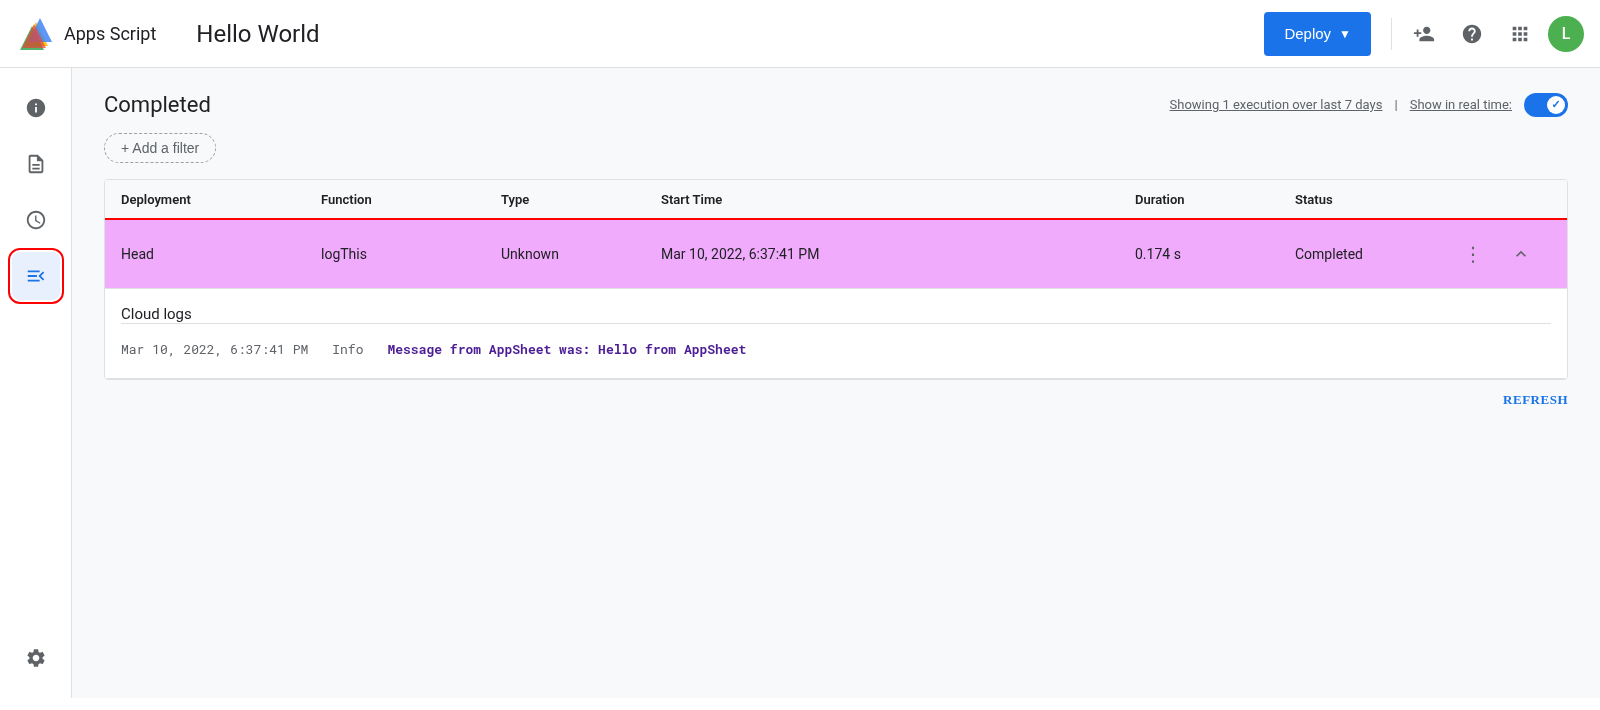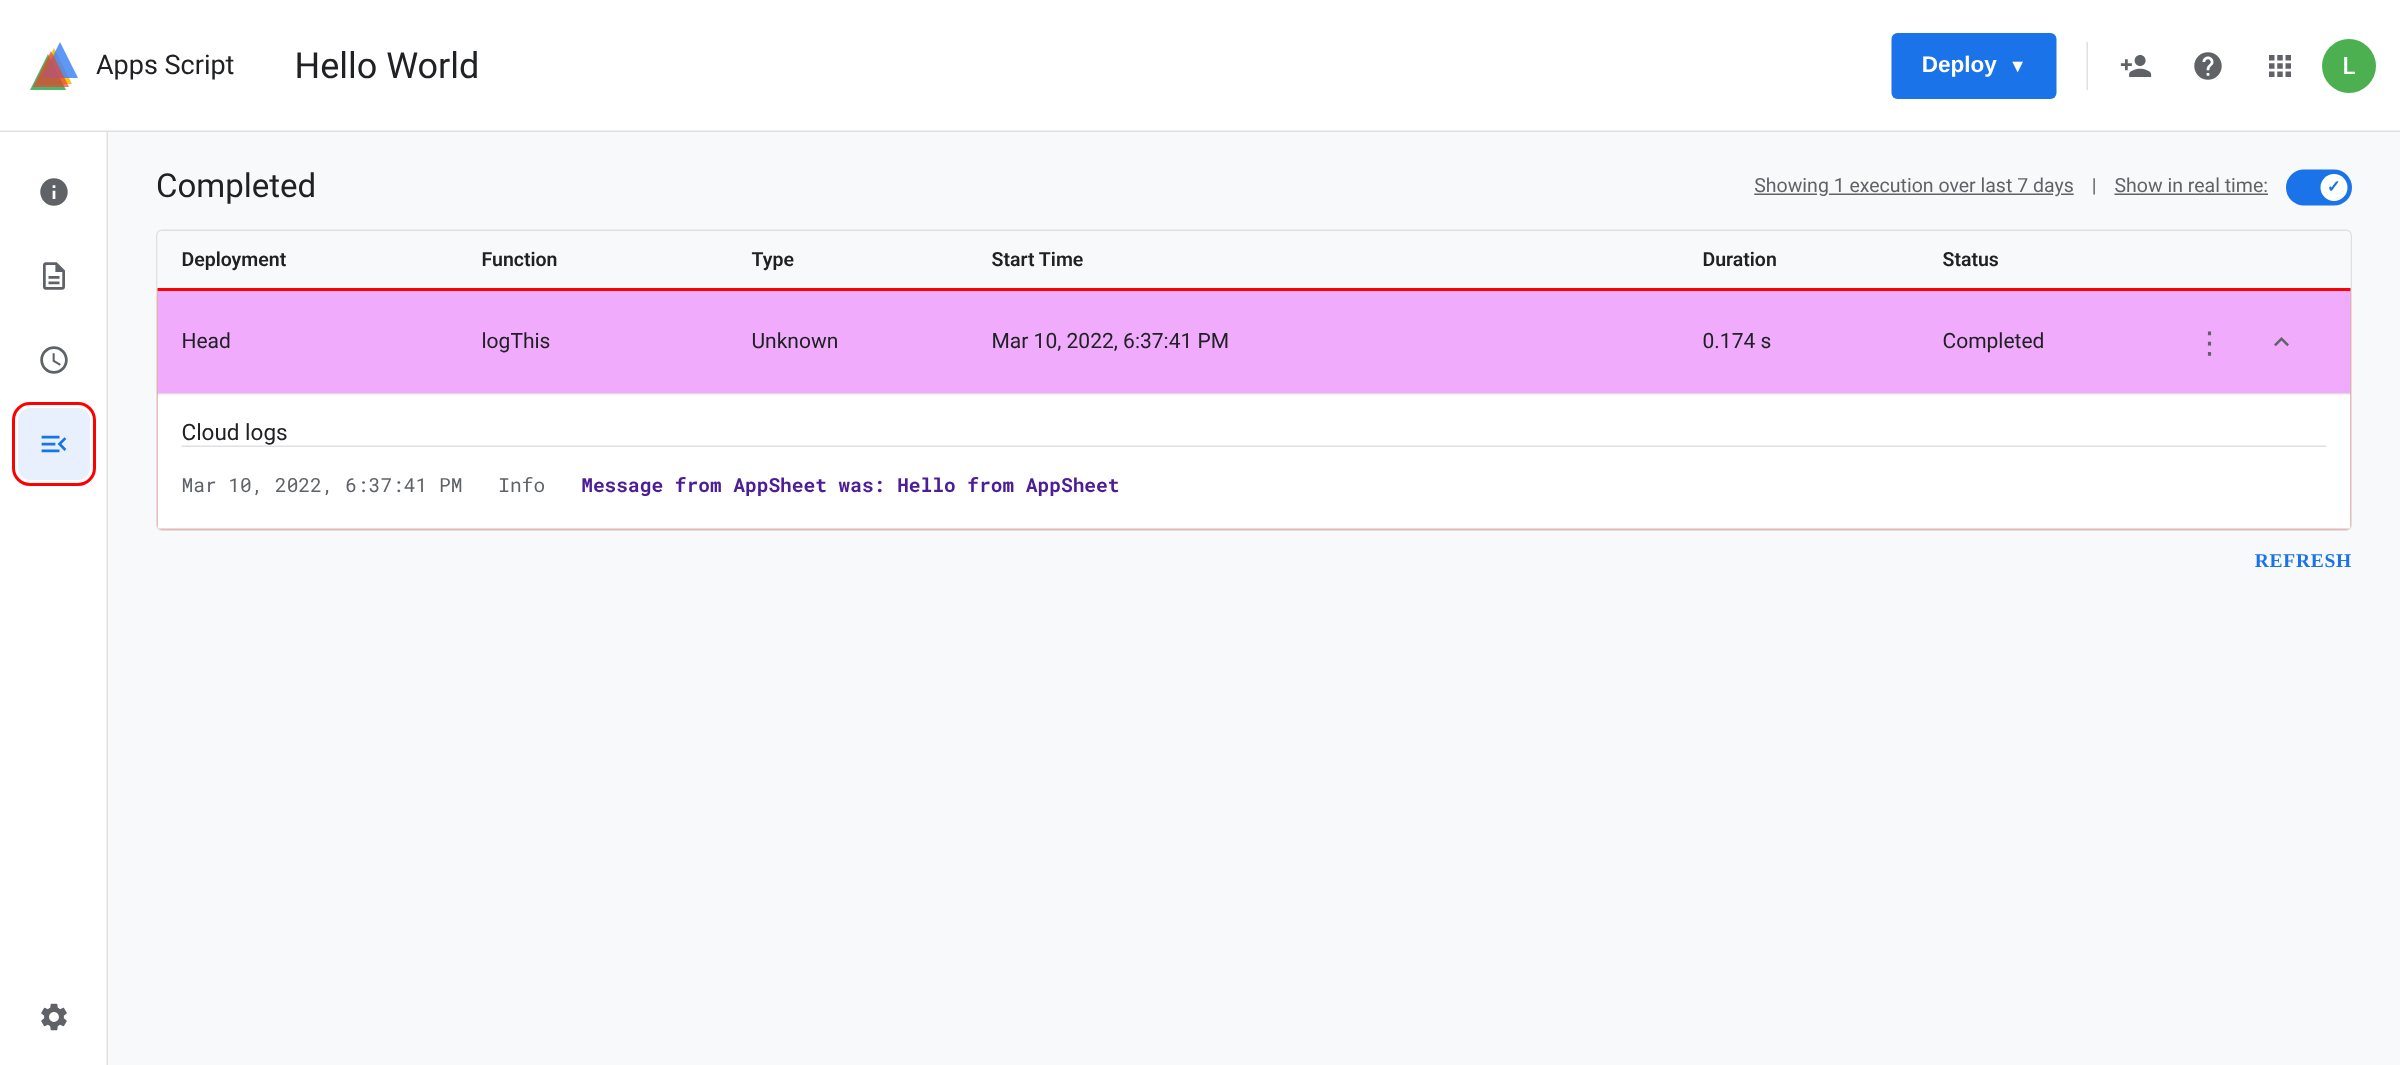--- a/index.html
+++ b/index.html
@@ -2,21 +2,21 @@
 <html><head>
   <meta charset="utf-8">
   <style>
     * { box-sizing: border-box; margin: 0; padding: 0; }
     body { font-family: 'Google Sans', Roboto, Arial, sans-serif; background: #fff; color: #202124; font-size: 14px; height: 710px; overflow: hidden; }
 
     
     .header {
       display: flex;
       align-items: center;
-      height: 88px;
+      height: 68px;
       padding: 0 16px;
       border-bottom: 1px solid #e0e0e0;
       background: #fff;
     }
     .header-logo {
       display: flex;
       align-items: center;
       gap: 8px;
       margin-right: 24px;
     }
@@ -39,21 +39,21 @@
     .deploy-btn {
       display: flex;
       align-items: center;
       gap: 8px;
       background: #1a73e8;
       color: #fff;
       border: none;
       border-radius: 4px;
       padding: 10px 20px;
       font-size: 15px;
-      font-weight: 700;
+      font-weight: 400;
       cursor: pointer;
       height: 44px;
     }
     .deploy-btn .chevron {
       font-size: 12px;
     }
     .header-actions {
       display: flex;
       align-items: center;
       gap: 8px;
@@ -398,20 +398,25 @@
         <div class="toggle-switch">
           <div class="toggle-track">
             <div class="toggle-thumb">
               <span class="toggle-check">✓</span>
             </div>
           </div>
         </div>
       </div>
     </div>
 
+    <div class="filter-row">
+      <button class="add-filter-btn">
+        <span>+ Add a filter</span>
+      </button>
+    </div>
 
     <div class="executions-table">
 
       <div class="table-header-row">
         <div class="table-cell">Deployment</div>
         <div class="table-cell">Function</div>
         <div class="table-cell">Type</div>
         <div class="table-cell">Start Time</div>
         <div class="table-cell">Duration</div>
         <div class="table-cell">Status</div>

